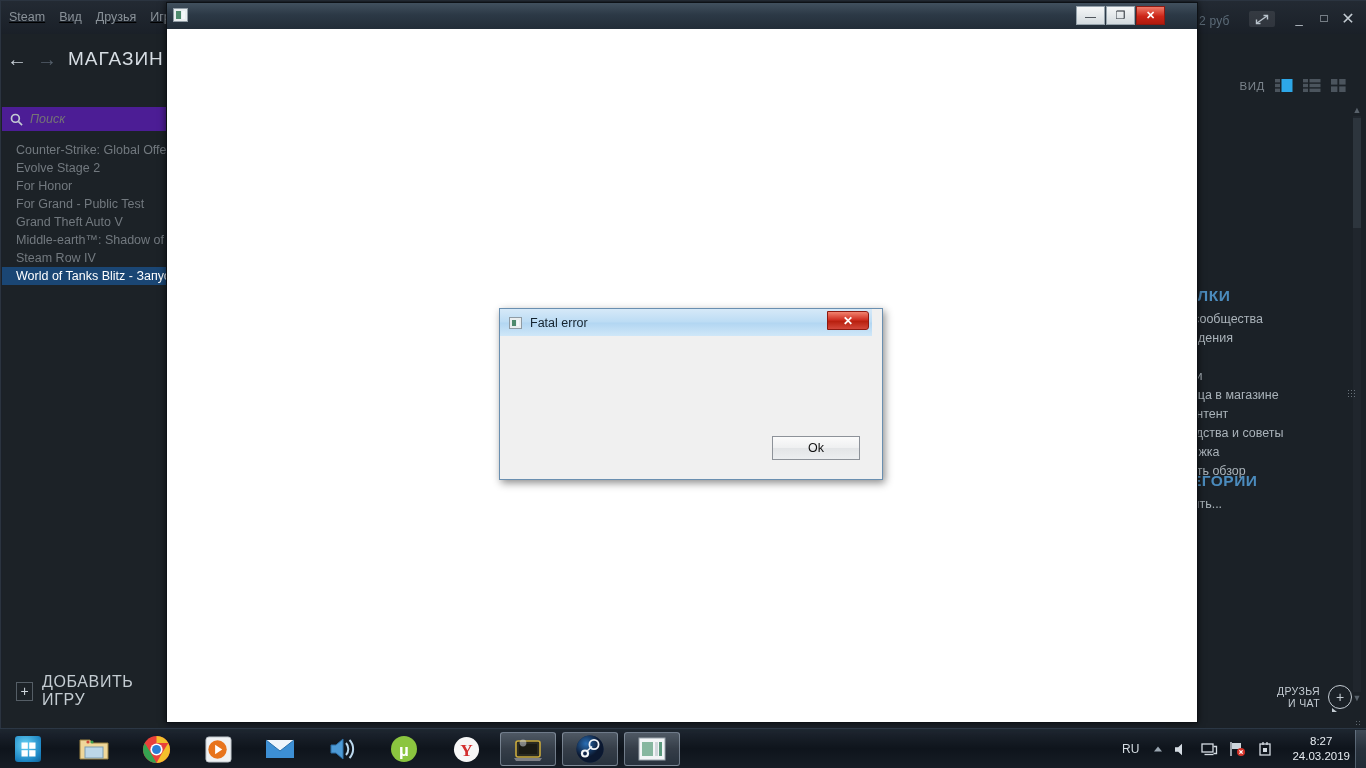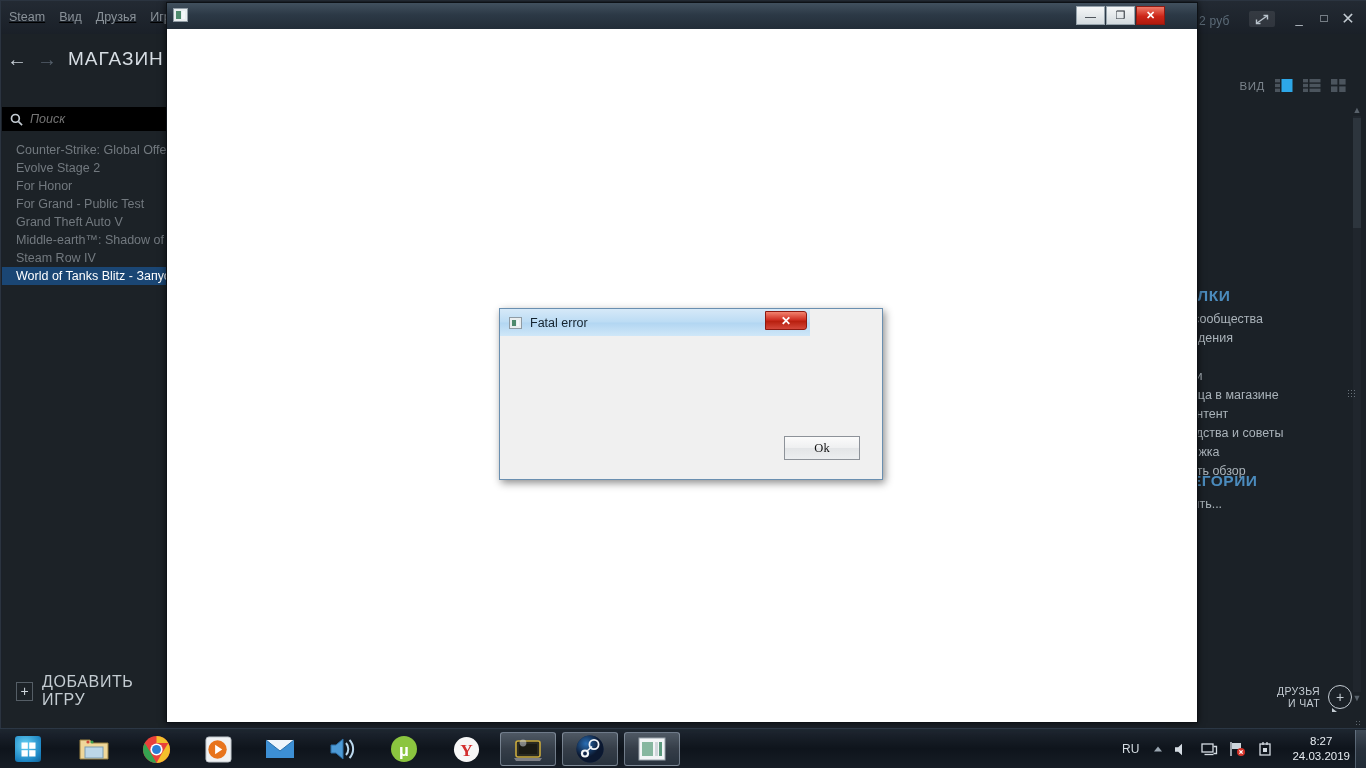--- a/index.html
+++ b/index.html
@@ -60,21 +60,21 @@
     display:flex; align-items:center;
   }
   .nav-arrow { color:#c9d1d8; font-size:20px; width:30px; text-align:center; line-height:20px; }
   .nav-arrow.fwd { color:#55606b; }
   #store-title {
     color:#d7dee4; font-size:19px; letter-spacing:1px; margin-left:6px;
     white-space:nowrap; overflow:hidden;
   }
   #search-box {
     position:absolute; left:0; top:73px; width:164px; height:24px;
-    background:#000000; display:flex; align-items:center; padding-left:8px;
+    background:#4c1d95; display:flex; align-items:center; padding-left:8px;
   }
   #search-input {
     background:transparent; border:none; outline:none;
     color:#8d959c; font-style:italic; font-size:12.5px;
     font-family:"Liberation Sans", sans-serif; margin-left:7px; width:120px;
   }
   #game-list { position:absolute; left:0; top:107px; width:164px; }
   .game-item {
     height:18px; line-height:18px; padding-left:14px;
     color:#72797f; font-size:12.5px; white-space:nowrap; overflow:hidden;
@@ -172,21 +172,21 @@
   }
 
   
   #dialog {
     position:absolute; left:499px; top:308px; width:384px; height:172px;
     background:#f0f0f0;
     border:1px solid #6a8fb0;
     box-shadow:2px 3px 8px rgba(0,0,0,.45);
   }
   #dlg-title {
-    position:absolute; left:0; top:0; width:310px; height:27px;
+    position:absolute; left:0; top:0; width:372px; height:27px;
     background:linear-gradient(180deg,#d6e9f8 0%,#bcdcf4 48%,#b2d6f2 52%,#cfe7f8 100%);
     display:flex; align-items:center;
   }
   #dlg-icon {
     width:13px; height:12px; margin-left:9px; background:#e9eef0; border:1px solid #8f9ba4;
     display:flex;
   }
   #dlg-icon i { display:block; width:4px; background:#4e8a6d; margin:2px 0 2px 2px; }
   #dlg-icon u { display:block; flex:1; background:#f4f8f9; margin:2px 2px 2px 1px; }
   #dlg-title-text { margin-left:8px; font-size:12.5px; color:#14232e; }
@@ -204,25 +204,25 @@
   }
   #warn-icon { margin-left:25px; width:32px; height:29px; position:relative; flex:none; }
   #dlg-msg {
     margin-left:23px; font-size:12.5px; color:#0a0a0a; line-height:17px;
   }
   #dlg-footer {
     position:absolute; left:9px; top:116px; width:364px; height:47px;
     background:#f0f0f0;
   }
   #dlg-ok {
-    position:absolute; right:13px; top:11px; width:76px; height:24px;
+    position:absolute; right:13px; top:11px; width:88px; height:24px;
     background:linear-gradient(180deg,#fbfbfb 0%,#eff0f1 48%,#e3e5e7 52%,#eceef0 100%);
     border:1px solid #8d9299; color:#111; font-size:12.5px;
     display:flex; align-items:center; justify-content:center;
-    font-family:Liberation Serif, serif;
+    font-family:Liberation Sans, sans-serif;
   }
 
   
   #taskbar {
     position:absolute; left:0; bottom:0; width:1366px; height:40px;
     background:linear-gradient(180deg,rgba(30,38,48,.95) 0%,rgba(14,20,28,.97) 50%,rgba(22,29,38,.97) 100%);
     border-top:1px solid rgba(120,150,180,.22);
   }
   #start-btn {
     position:absolute; left:4px; top:3px; width:48px; height:34px;

